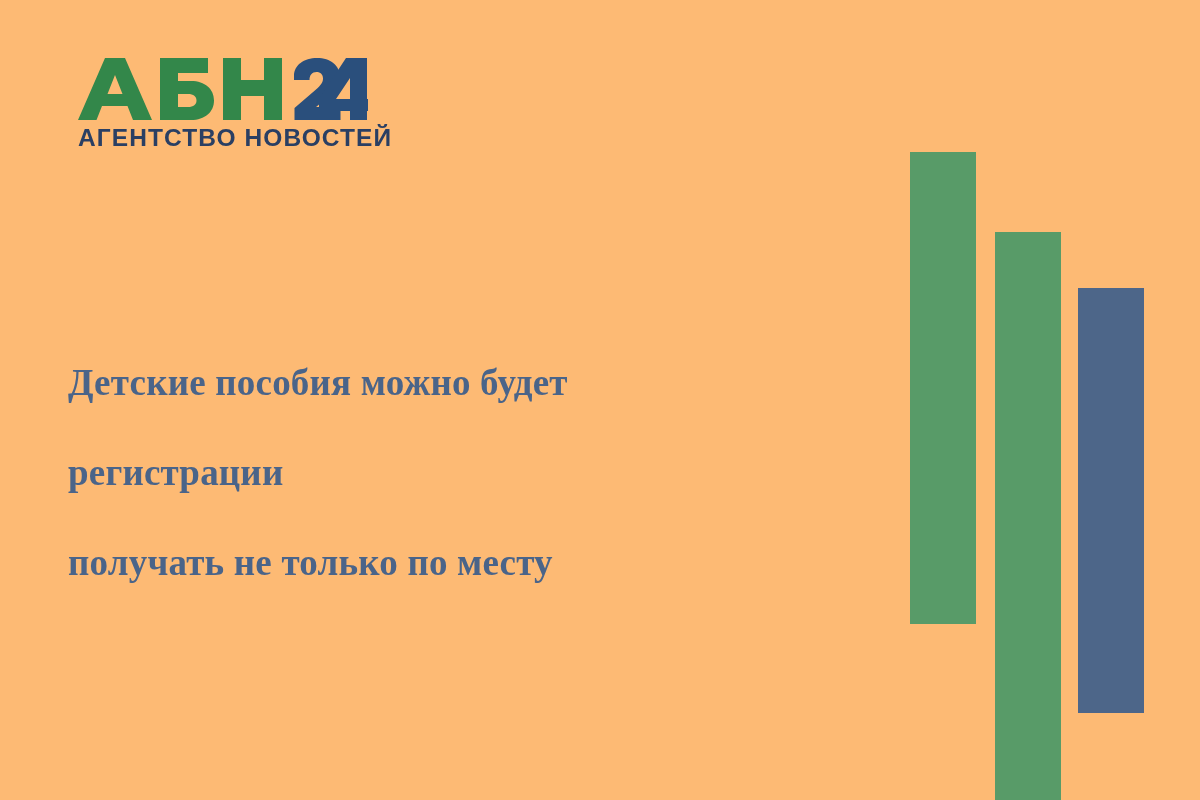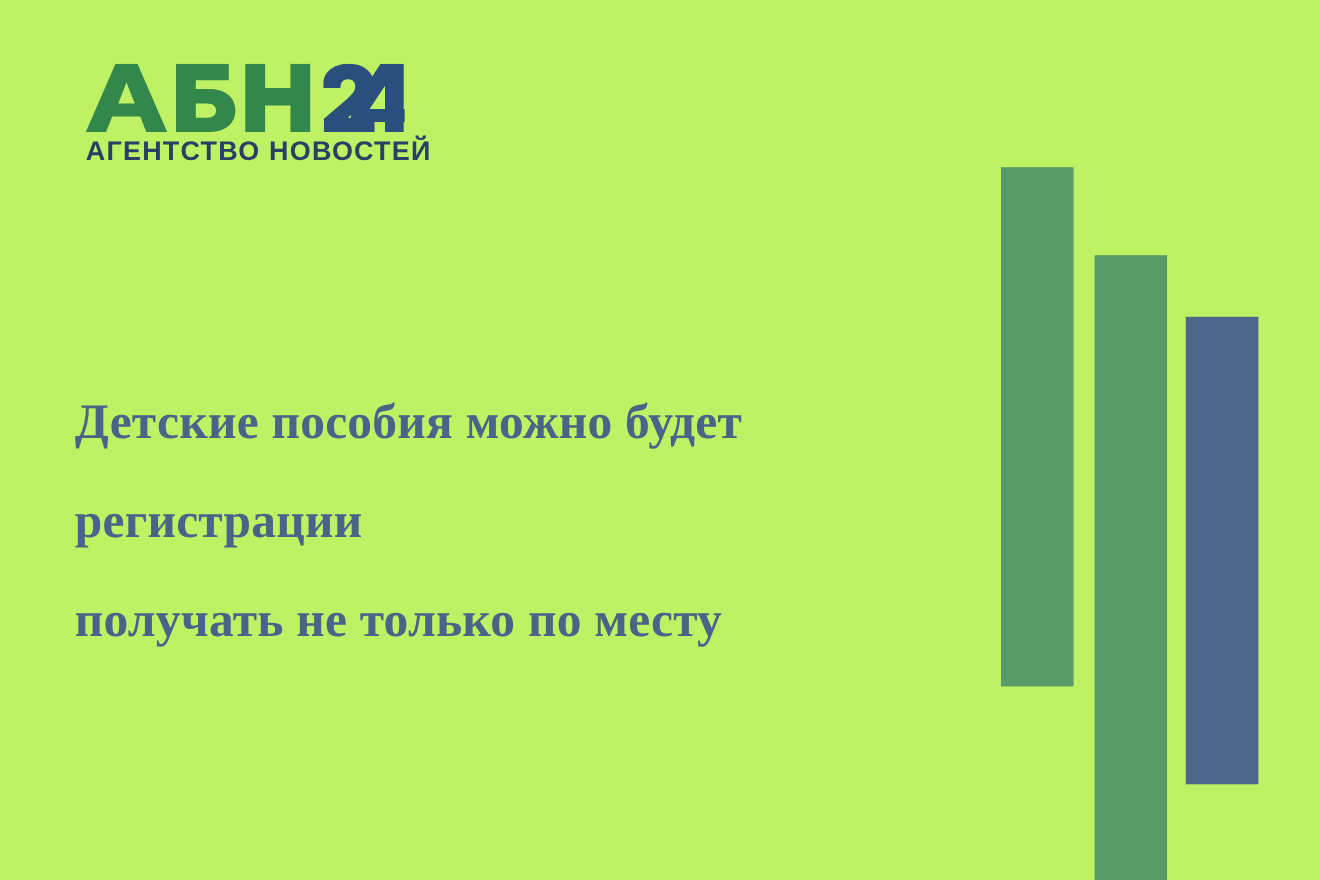--- a/index.html
+++ b/index.html
@@ -51,21 +51,21 @@
   }
 
   
   .headline {
     position: absolute;
     left: 68px;
     top: 338px;
     width: 800px;
     font-family: "Liberation Serif", "DejaVu Serif", serif;
     font-weight: 700;
-    font-size: 45px;
+    font-size: 37px;
     line-height: 90px;
     color: #4a6489;
     letter-spacing: 0.2px;
   }
   .headline-line {
     display: block;
     white-space: nowrap;
   }
 
   
@@ -77,21 +77,21 @@
     height: 800px;
     pointer-events: none;
   }
   .bar {
     position: absolute;
   }
 </style>
 </head>
 <body>
 
-<div class="card" style="background: #bef264;">
+<div class="card" style="background: #fdba74;">
 
   <div class="logo">
     <div class="logo-wordmark">
       <svg class="logo-svg" width="290" height="62" viewBox="0 0 290 62">
 
         <path d="M27 0 L47 0 L74 62 L55 62 L49.5 48 L24 48 L18.5 62 L0 62 Z M37 17 L29.5 36 L44.5 36 Z" fill="#33874a"></path>
 
         <path d="M82 0 L130 0 L130 15 L100 15 L100 23 L113 23
                  C127 23 136 31 136 42.5 C136 54 127 62 113 62 L82 62 Z
                  M100 36 L100 49 L110 49 C115.5 49 118.5 46.5 118.5 42.5

